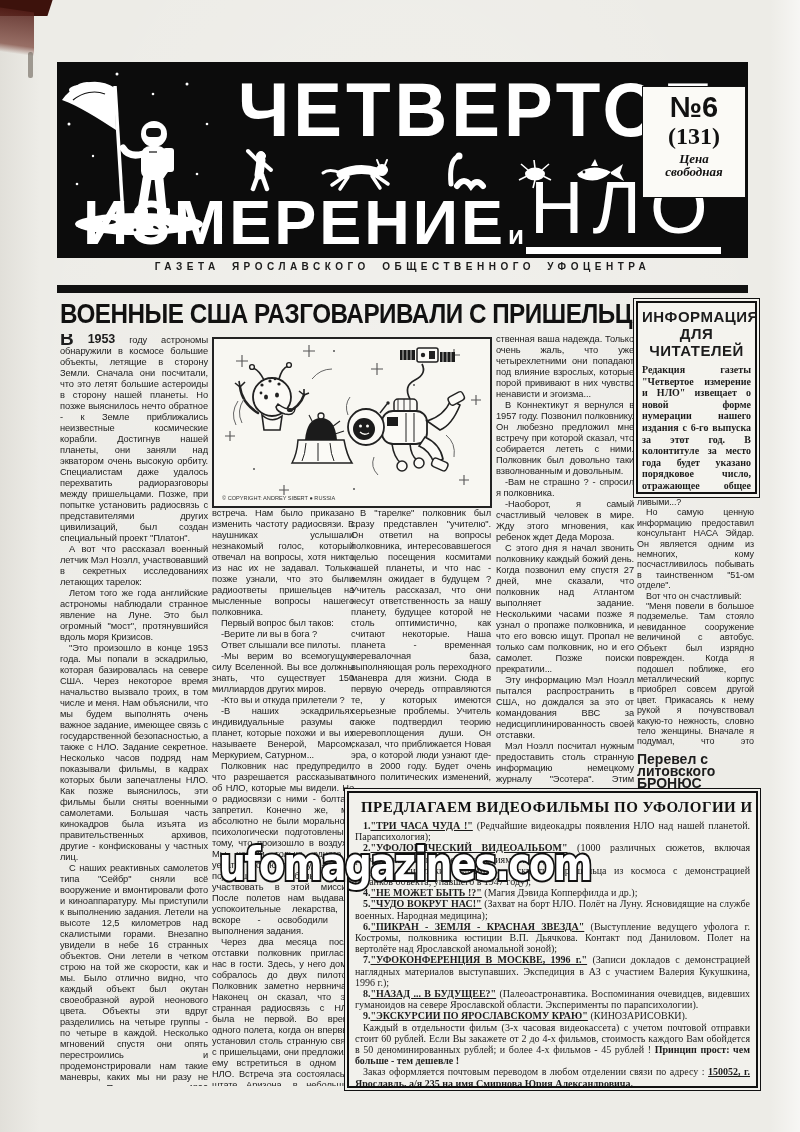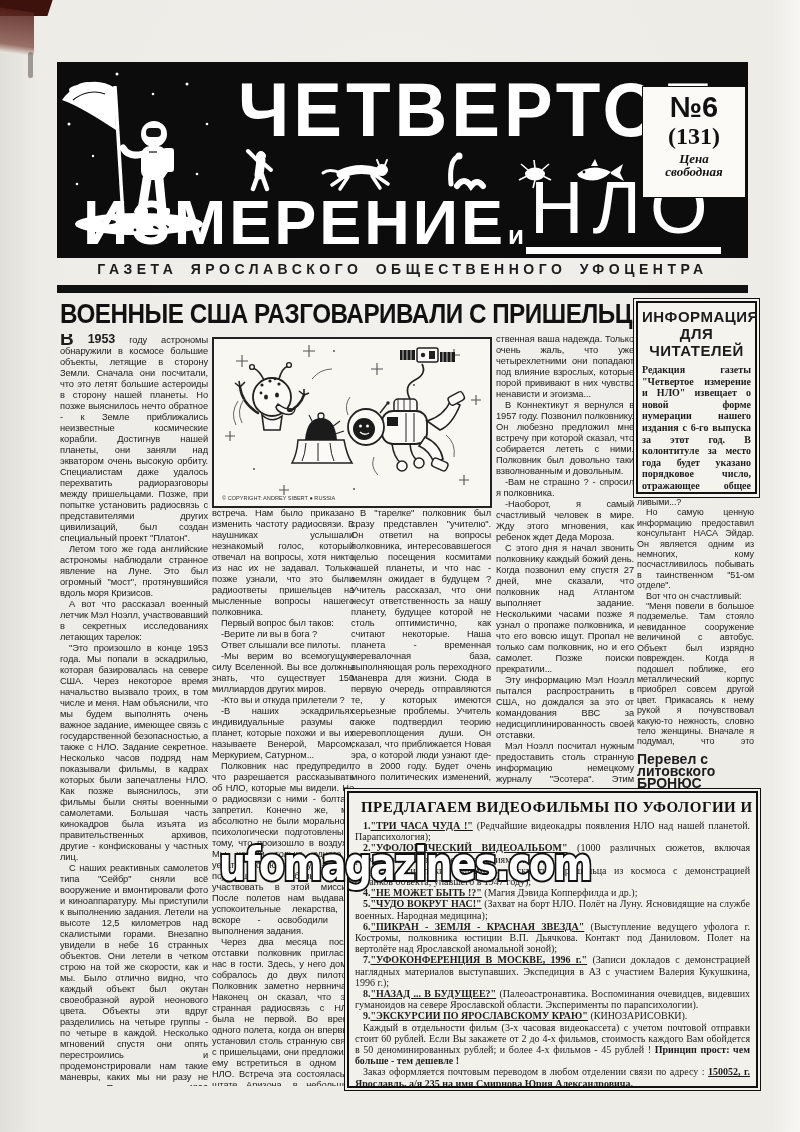--- a/index.html
+++ b/index.html
@@ -29,21 +29,21 @@
   .title2 .word-i{font-weight:bold;font-size:26px;line-height:30px;padding:0 2px 4px 2px;}
   .title2 .word-nlo{font-weight:normal;font-size:74px;line-height:72px;letter-spacing:9px;
     border-bottom:7px solid #fff;padding:0 4px 3px 4px;white-space:nowrap;}
   .cryptids{position:absolute;left:168px;top:86px;width:430px;height:44px;}
   .issue-box{position:absolute;right:2px;top:24px;width:102px;height:110px;background:#fbfaf6;color:#111;
     text-align:center;border:1px solid #111;}
   .issue-num{font-weight:bold;font-size:29px;line-height:32px;margin-top:4px;}
   .issue-total{font-family:"Liberation Serif",serif;font-weight:bold;font-size:24px;line-height:26px;}
   .issue-price{font-family:"Liberation Serif",serif;font-weight:bold;font-style:italic;font-size:13px;line-height:13px;width:72px;margin:3px auto 0 auto;}
   .subtitle{position:absolute;left:57px;top:261px;width:691px;text-align:center;
-    font-weight:bold;font-size:14px;letter-spacing:4.5px;word-spacing:5px;white-space:nowrap;}
+    font-weight:bold;font-size:10px;letter-spacing:4.5px;word-spacing:5px;white-space:nowrap;}
   .rule{position:absolute;left:57px;top:285px;width:691px;height:8px;background:#111;}
 
   
   .headline{position:absolute;left:60px;top:297px;width:575px;font-weight:bold;font-size:25px;line-height:30px;
     white-space:nowrap;transform:scaleX(.97) scaleY(1.08);transform-origin:left top;letter-spacing:-0.5px;color:#111;}
   .infobox{position:absolute;left:633px;top:298px;width:121px;height:194px;border:1px solid #111;padding:2px;background:#f4f3ee;}
   .infobox-inner{border:2.5px solid #111;height:183px;padding:3px 4px;overflow:hidden;}
   .infobox-title{text-align:center;font-weight:bold;font-size:15px;line-height:17px;letter-spacing:.5px;margin:2px 0 5px 0;}
   .infobox-body{font-family:"Liberation Serif",serif;font-weight:bold;font-size:10px;line-height:11.6px;text-align:justify;}
   .infobox-body::first-line{text-indent:8px;}
@@ -287,22 +287,22 @@
         <path d="M232,96 q10,8 8,22"></path>
       <path d="M160,118 q-4,10 4,18"></path>
         <path d="M136,58 q-6,8 -2,18"></path>
     </g>
     <text x="8" y="161" font-size="5.6" fill="#333" font-family="Liberation Sans, sans-serif">© COPYRIGHT: ANDREY SIBERT ● RUSSIA</text>
   </svg>
 </div>
 
 <div class="col col1">
   <p class="noindent"><span class="lead-initial">В</span> <span class="lead-year">1953</span> <span>году астрономы обнаружили в космосе большие объекты, летящие в сторону Земли. Сначала они посчитали, что это летят большие астероиды в сторону нашей планеты. Но позже выяснилось нечто обратное - к Земле приближались неизвестные космические корабли. Достигнув нашей планеты, они заняли над экватором очень высокую орбиту. Специалистам даже удалось перехватить радиоразговоры между пришельцами. Позже, при попытке установить радиосвязь с представителями других цивилизаций, был создан специальный проект "Платон".</span></p>
+  <p>А вот что рассказал военный летчик Мэл Ноэлл, участвовавший в секретных исследованиях летающих тарелок:</p>
   <p>Летом того же года английские астрономы наблюдали странное явление на Луне. Это был огромный "мост", протянувшийся вдоль моря Кризисов.</p>
-  <p>А вот что рассказал военный летчик Мэл Ноэлл, участвовавший в секретных исследованиях летающих тарелок:</p>
   <p>"Это произошло в конце 1953 года. Мы попали в эскадрилью, которая базировалась на севере США. Через некоторое время начальство вызвало троих, в том числе и меня. Нам объяснили, что мы будем выполнять очень важное задание, имеющее связь с государственной безопасностью, а также с НЛО. Задание секретное. Несколько часов подряд нам показывали фильмы, в кадрах которых были запечатлены НЛО. Как позже выяснилось, эти фильмы были сняты военными самолетами. Большая часть кинокадров была изъята из правительственных архивов, другие - конфискованы у частных лиц.</p>
   <p>С наших реактивных самолетов типа "Сейбр" сняли всё вооружение и вмонтировали фото и киноаппаратуру. Мы приступили к выполнению задания. Летели на высоте 12,5 километров над скалистыми горами. Внезапно увидели в небе 16 странных объектов. Они летели в четком строю на той же скорости, как и мы. Было отлично видно, что каждый объект был окутан своеобразной аурой неонового цвета. Объекты эти вдруг разделились на четыре группы - по четыре в каждой. Несколько мгновений спустя они опять перестроились и продемонстрировали нам такие маневры, каких мы ни разу не видели. При скорости 4800 километров в час они друг остановились на месте, а потом опять внезапно продолжили свой путь. По предварительным оценкам диаметр НЛО достигал 50 метров, а высота составляла где-то метров 6-9.</p>
 
 </div>
 
 <div class="col col2">
   <p class="noindent">встреча. Нам было приказано изменить частоту радиосвязи. В наушниках услышали незнакомый голос, который отвечал на вопросы, хотя никто из нас их не задавал. Только позже узнали, что это были радиоответы пришельцев на мысленные вопросы нашего полковника.</p>
   <p>Первый вопрос был таков:</p>
   <p>-Верите ли вы в бога ?</p>
   <p>Ответ слышали все пилоты.</p>

